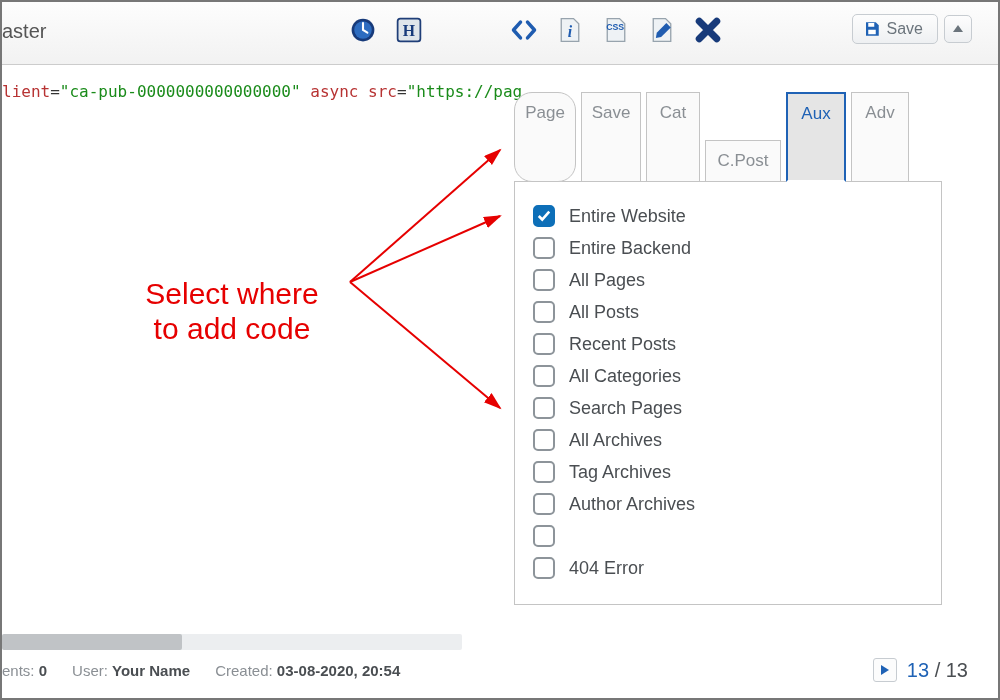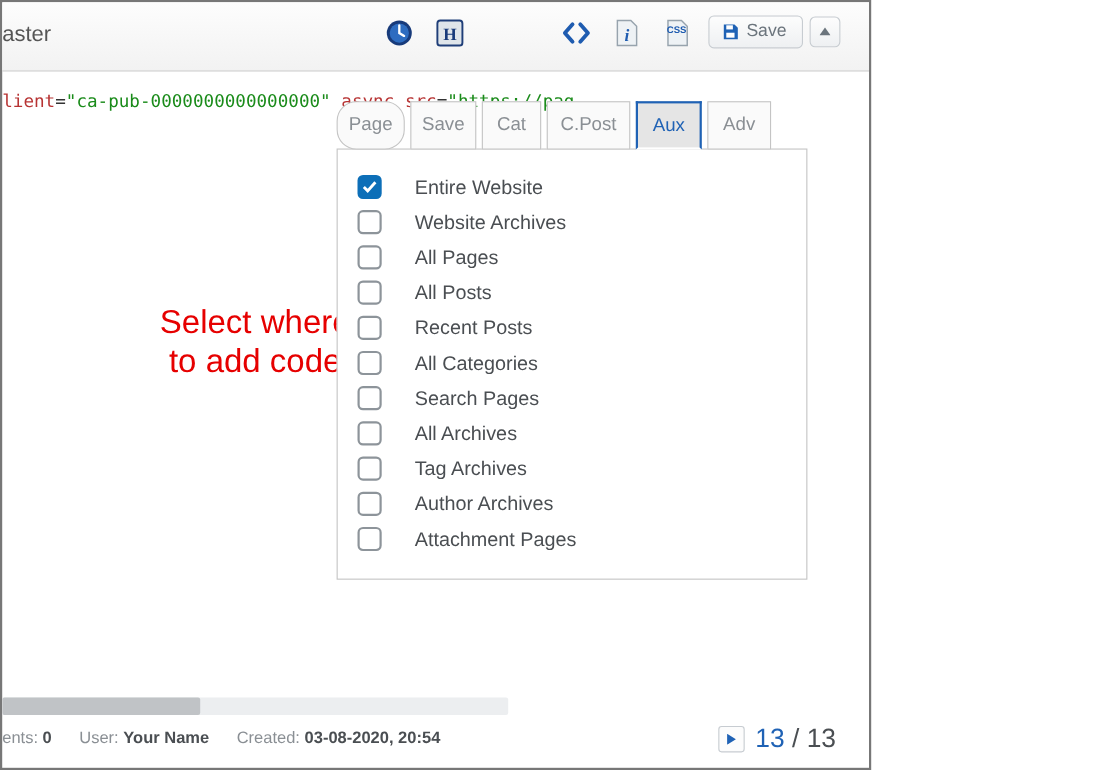--- a/index.html
+++ b/index.html
@@ -1,16 +1,16 @@
 <!DOCTYPE html>
 <html><head>
 <meta charset="utf-8">
 <style>
   html,body{margin:0;padding:0;font-family:"Segoe UI",Arial,sans-serif;background:#fff;}
-  .frame{position:relative;width:792px;height:700px;border:2px solid #777;box-sizing:border-box;overflow:hidden;}
+  .frame{position:relative;width:1000px;height:700px;border:2px solid #777;box-sizing:border-box;overflow:hidden;}
   
   .topbar{position:absolute;left:0;right:0;top:0;height:62px;border-bottom:1px solid #ccc;background:linear-gradient(#fdfdfd,#f2f2f2);}
   .title{position:absolute;left:0;top:18px;font-size:20px;color:#555;}
   .tool-icons{position:absolute;top:12px;left:345px;display:flex;align-items:center;gap:14px;}
   .ic{width:32px;height:32px;display:flex;align-items:center;justify-content:center;border-radius:4px;}
   .ic svg{width:28px;height:28px;}
   .gap{width:55px;}
   .savebox{position:absolute;top:12px;right:26px;display:flex;align-items:center;gap:6px;}
   .savebtn{display:flex;align-items:center;gap:6px;border:1px solid #c7ccd1;background:linear-gradient(#fdfdfd,#eef0f2);border-radius:5px;padding:5px 14px 5px 10px;color:#6b747c;font-size:16px;cursor:pointer;}
   .savebtn svg{width:18px;height:18px;fill:#1f62b5;}
@@ -20,34 +20,34 @@
   .codearea{position:absolute;left:0;top:80px;right:0;font-family:Consolas,monospace;font-size:16px;white-space:pre;color:#333;}
   .code-attr{color:#b73333;}
   .code-str{color:#1a8b1a;}
   
   .anno{position:absolute;left:115px;top:230px;color:#e60000;font-family:Arial,sans-serif;font-size:30px;font-weight:400;line-height:1.15;text-align:center;width:230px;margin-top:45px;}
   .arrows{position:absolute;left:0;top:0;pointer-events:none;}
   
   .panel{position:absolute;right:56px;top:90px;width:428px;}
   .tabs{display:flex;gap:5px;}
   .tab{border:1px solid #c4c4c4;border-bottom:1px solid #c4c4c4;background:#fafafa;color:#8a8f94;font-size:17px;padding:10px 0;text-align:center;cursor:pointer;}
-  .tab.t0{width:60px;border-radius:18px;}.tab.t1{width:58px;}.tab.t2{width:52px;}.tab.t3{width:74px;}.tab.t4{width:56px;}.tab.t5{width:56px;}
+  .tab.t0{width:60px;border-radius:18px;}.tab.t1{width:58px;}.tab.t2{width:52px;}.tab.t3{width:74px;margin-top:48px;}.tab.t4{width:56px;}.tab.t5{width:56px;}
   .tab.active{border:2px solid #1f62b5;color:#1f62b5;background:#e5e5e5;border-bottom-color:#fff;z-index:2;}
   .tabbody{border:1px solid #c4c4c4;margin-top:-1px;background:#fff;padding:18px 18px 20px 18px;}
-  .opt{display:flex;align-items:center;gap:30px;padding:5px 0;font-size:18px;color:#4a4e52;cursor:pointer;}
+  .opt{display:flex;align-items:center;gap:14px;padding:5px 0;font-size:18px;color:#4a4e52;cursor:pointer;}
   .chk{width:22px;height:22px;border:2px solid #8d949a;border-radius:5px;box-sizing:border-box;display:flex;align-items:center;justify-content:center;}
   .chk.checked{border-color:#0d6fb8;background:#0d6fb8;}
   .chk.checked svg{width:14px;height:14px;stroke:#fff;stroke-width:3;fill:none;}
   
   .bottom{position:absolute;left:0;right:0;bottom:12px;height:52px;}
   .scroll{position:absolute;left:0;top:0;width:460px;height:16px;background:#eceef0;border-radius:2px;}
   .scroll .thumb{position:absolute;left:0;top:0;height:16px;width:180px;background:#c0c3c6;border-radius:2px;}
   .meta{position:absolute;left:0;top:28px;font-size:15px;color:#8a8f94;}
   .meta b{color:#4a4e52;font-weight:600;}
-  .pager{position:absolute;right:30px;top:24px;display:flex;align-items:center;gap:10px;font-size:24px;color:#1f62b5;}
+  .pager{position:absolute;right:30px;top:24px;display:flex;align-items:center;gap:10px;font-size:20px;color:#1f62b5;}
   .pagebtn{width:22px;height:22px;border:1px solid #c7ccd1;border-radius:3px;display:flex;align-items:center;justify-content:center;background:#fcfcfc;cursor:pointer;}
   .pagebtn svg{width:10px;height:10px;fill:#1f62b5;}
 </style>
 </head>
 <body>
 
 <div class="frame">
 
   <div class="topbar">
     <div class="title">aster</div>
@@ -142,21 +142,21 @@
         <div class="opt">
           <div class="chk checked">
             <svg viewBox="0 0 16 16">
               <path d="M2 8l4 4 8-9"></path>
             </svg>
           </div>
           <span>Entire Website</span>
         </div>
         <div class="opt">
           <div class="chk"></div>
-          <span>Website Archives</span>
+          <span>Entire Backend</span>
         </div>
         <div class="opt">
           <div class="chk"></div>
           <span>All Pages</span>
         </div>
         <div class="opt">
           <div class="chk"></div>
           <span>All Posts</span>
         </div>
         <div class="opt">
@@ -178,21 +178,24 @@
         <div class="opt">
           <div class="chk"></div>
           <span>Tag Archives</span>
         </div>
         <div class="opt">
           <div class="chk"></div>
           <span>Author Archives</span>
         </div>
         <div class="opt">
           <div class="chk"></div>
-          <span>Attachment Pages</span>
+        </div>
+        <div class="opt">
+          <div class="chk"></div>
+          <span>404 Error</span>
         </div>
       </div>
   </div>
 
   <div class="bottom">
     <div class="scroll">
         <div class="thumb"></div>
       </div>
     <div class="meta">
       <span>ents: </span><b>0</b>

